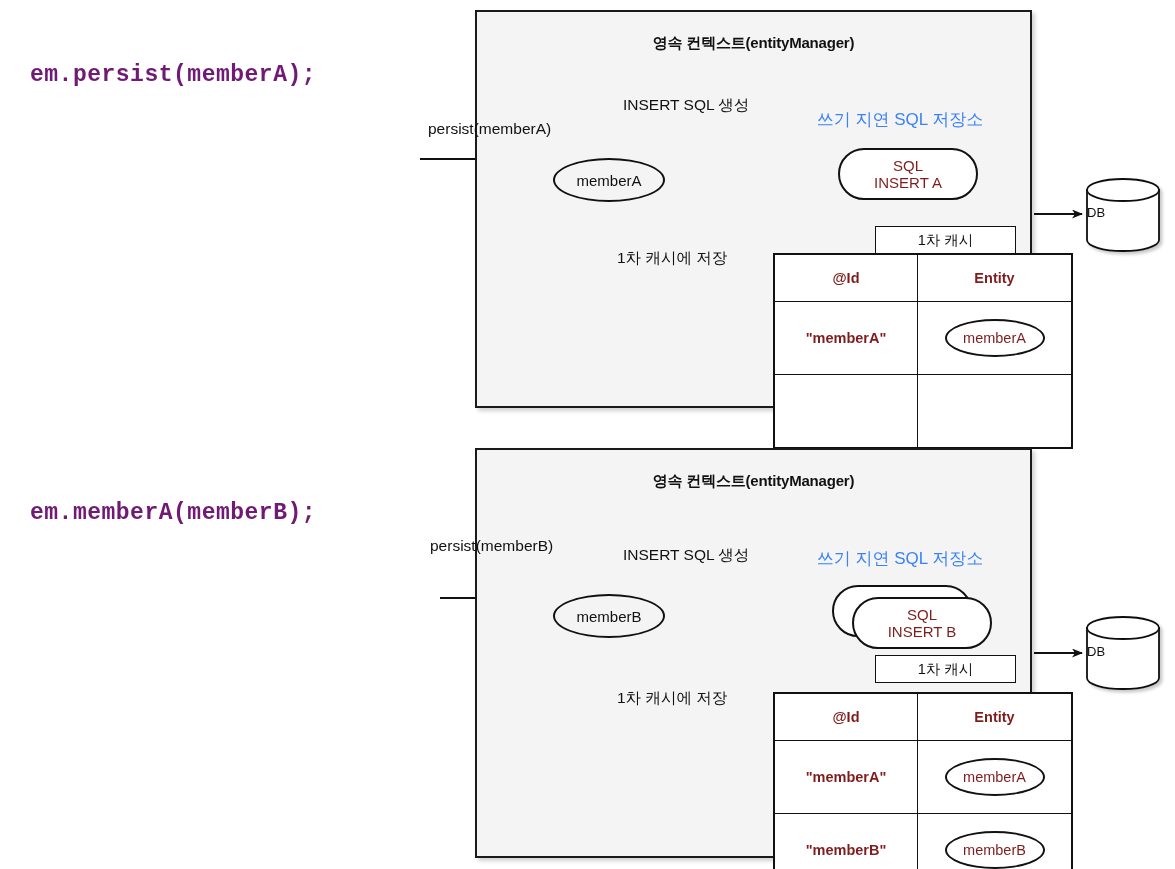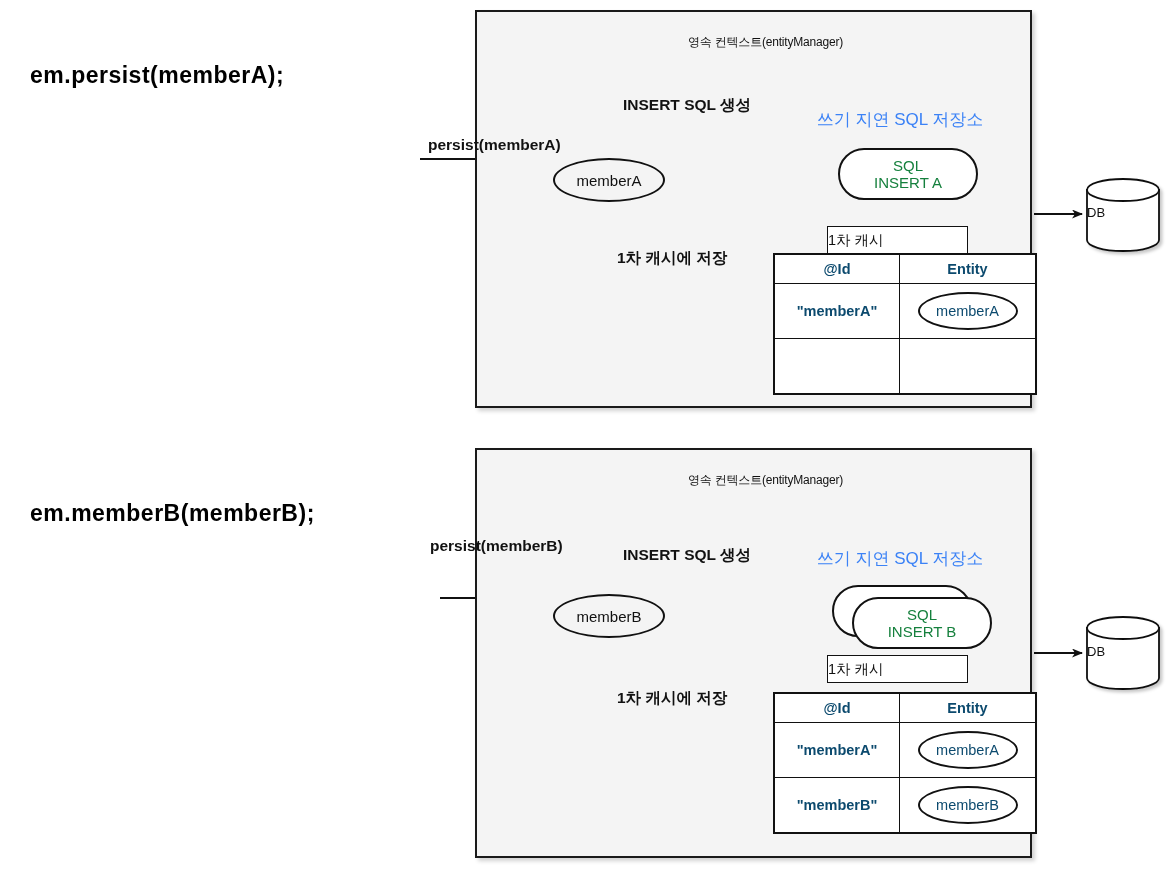--- a/index.html
+++ b/index.html
@@ -18,44 +18,44 @@
   .stage {
     position: absolute;
     left: 0; top: 0;
     width: 1175px;
     height: 869px;
   }
 
   
   .code-caption {
     position: absolute;
-    font-family: Liberation Sans, sans-serif;
+    font-family: Liberation Mono, monospace;
     font-weight: bold;
     font-size: 23px;
     letter-spacing: 0.5px;
-    color: #000000;
+    color: #701a75;
     white-space: nowrap;
   }
 
   
   .panel {
     position: absolute;
     background: #f4f4f4;
     border: 2px solid #1a1a1a;
     box-shadow: 3px 3px 4px rgba(0,0,0,0.18);
     box-sizing: border-box;
   }
   .panel-title {
     position: absolute;
     width: 100%;
     text-align: center;
     top: 22px;
-    left: 12px;
-    font-size: 12px;
-    font-weight: normal;
+    left: 0;
+    font-size: 15px;
+    font-weight: bold;
     color: #111111;
     letter-spacing: -0.2px;
   }
 
   
   .ellipse {
     position: absolute;
     border: 2px solid #111111;
     border-radius: 50%;
     background: #ffffff;
@@ -68,21 +68,20 @@
     white-space: nowrap;
   }
   .ellipse.on-grey { background: #f4f4f4; }
 
   
   .note {
     position: absolute;
     font-size: 15.5px;
     color: #111111;
     white-space: nowrap;
-    font-weight: bold;
   }
 
   
   svg.overlay {
     position: absolute;
     left: 0; top: 0;
     width: 1175px;
     height: 869px;
     overflow: visible;
     pointer-events: none;
@@ -94,21 +93,21 @@
     border: 2px solid #111111;
     border-radius: 26px;
     background: #ffffff;
     box-sizing: border-box;
     display: flex;
     flex-direction: column;
     align-items: center;
     justify-content: center;
     font-size: 15px;
     line-height: 1.15;
-    color: #15803d;
+    color: #7f1d1d;
     white-space: nowrap;
   }
   .sqlbox .ln { display: block; }
 
   
   .cyl-label {
     position: absolute;
     font-size: 17px;
     color: #3b82f6;
     white-space: nowrap;
@@ -123,41 +122,42 @@
   }
 
   
   .cache-tab {
     position: absolute;
     border: 1.5px solid #111111;
     background: #ffffff;
     box-sizing: border-box;
     display: flex;
     align-items: center;
-    justify-content: flex-start;
+    justify-content: center;
     font-size: 14.5px;
     color: #111111;
     white-space: nowrap;
+    margin-left: 48px;
   }
   .cache-table {
     position: absolute;
     border: 2px solid #111111;
     background: #ffffff;
     box-sizing: border-box;
     border-collapse: collapse;
     table-layout: fixed;
   }
   .cache-table td, .cache-table th {
     border: 1.5px solid #111111;
-    padding: 3px;
+    padding: 12px;
     margin: 0;
     text-align: center;
     vertical-align: middle;
     font-size: 14.5px;
-    color: #0c4a6e;
+    color: #7f1d1d;
     background: #ffffff;
   }
   .cache-table th {
     font-weight: bold;
     height: 22px;
   }
   .cache-table td { height: 48px; position: relative; }
   .cache-table td.idcell { font-weight: bold; font-size: 14.5px; }
   .cell-ellipse {
     display: inline-flex;
@@ -240,21 +240,21 @@
       <ellipse cx="1123" cy="628" rx="36" ry="11" fill="#ffffff" stroke="#111111" stroke-width="1.8"></ellipse>
     </g>
   </svg>
 
   <div class="code-caption" style="left:30px; top:62px;">em.persist(memberA);</div>
 
   <div class="panel" style="left:475px; top:10px; width:557px; height:398px;">
     <div class="panel-title">영속 컨텍스트(entityManager)</div>
   </div>
 
-  <div class="note" style="left:428px; top:136px;">persist(memberA)</div>
+  <div class="note" style="left:428px; top:120px;">persist(memberA)</div>
 
   <div class="ellipse on-grey" style="left:553px; top:158px; width:112px; height:44px;">
     <span>memberA</span>
   </div>
 
   <div class="note" style="left:623px; top:95px;">INSERT SQL 생성</div>
 
   <div class="note" style="left:617px; top:248px;">1차 캐시에 저장</div>
 
   <div class="cyl-label" style="left:795px; top:108px; width:210px;">쓰기 지연 SQL 저장소</div>
@@ -282,21 +282,21 @@
     </tr>
     <tr>
       <td class="idcell"></td>
       <td></td>
     </tr>
   </tbody>
     </table>
 
   <div class="db-label" style="left:1087px; top:205px; width:72px;">DB</div>
 
-  <div class="code-caption" style="left:30px; top:500px;">em.memberB(memberB);</div>
+  <div class="code-caption" style="left:30px; top:500px;">em.memberA(memberB);</div>
 
   <div class="panel" style="left:475px; top:448px; width:557px; height:410px;">
     <div class="panel-title">영속 컨텍스트(entityManager)</div>
   </div>
 
   <div class="note" style="left:430px; top:537px;">persist(memberB)</div>
 
   <div class="ellipse on-grey" style="left:553px; top:594px; width:112px; height:44px;">
     <span>memberB</span>
   </div>

